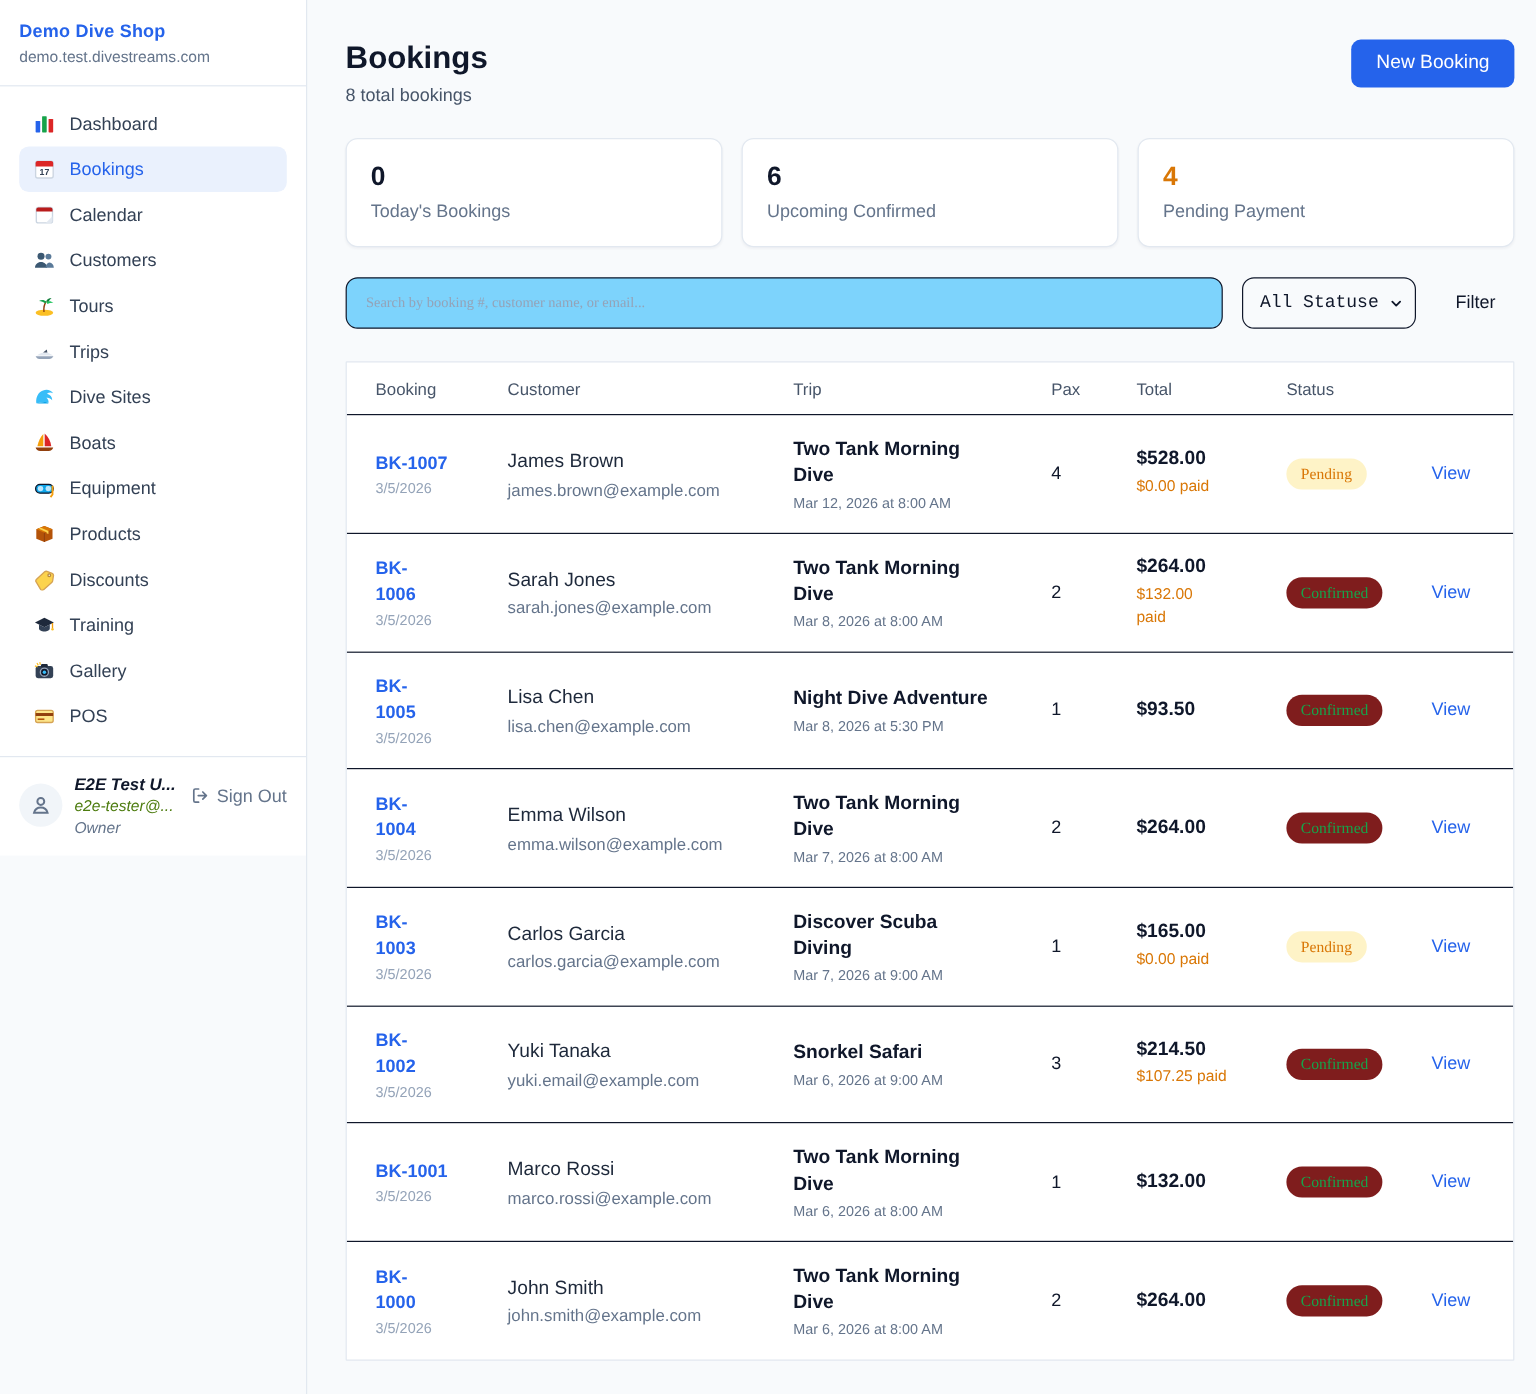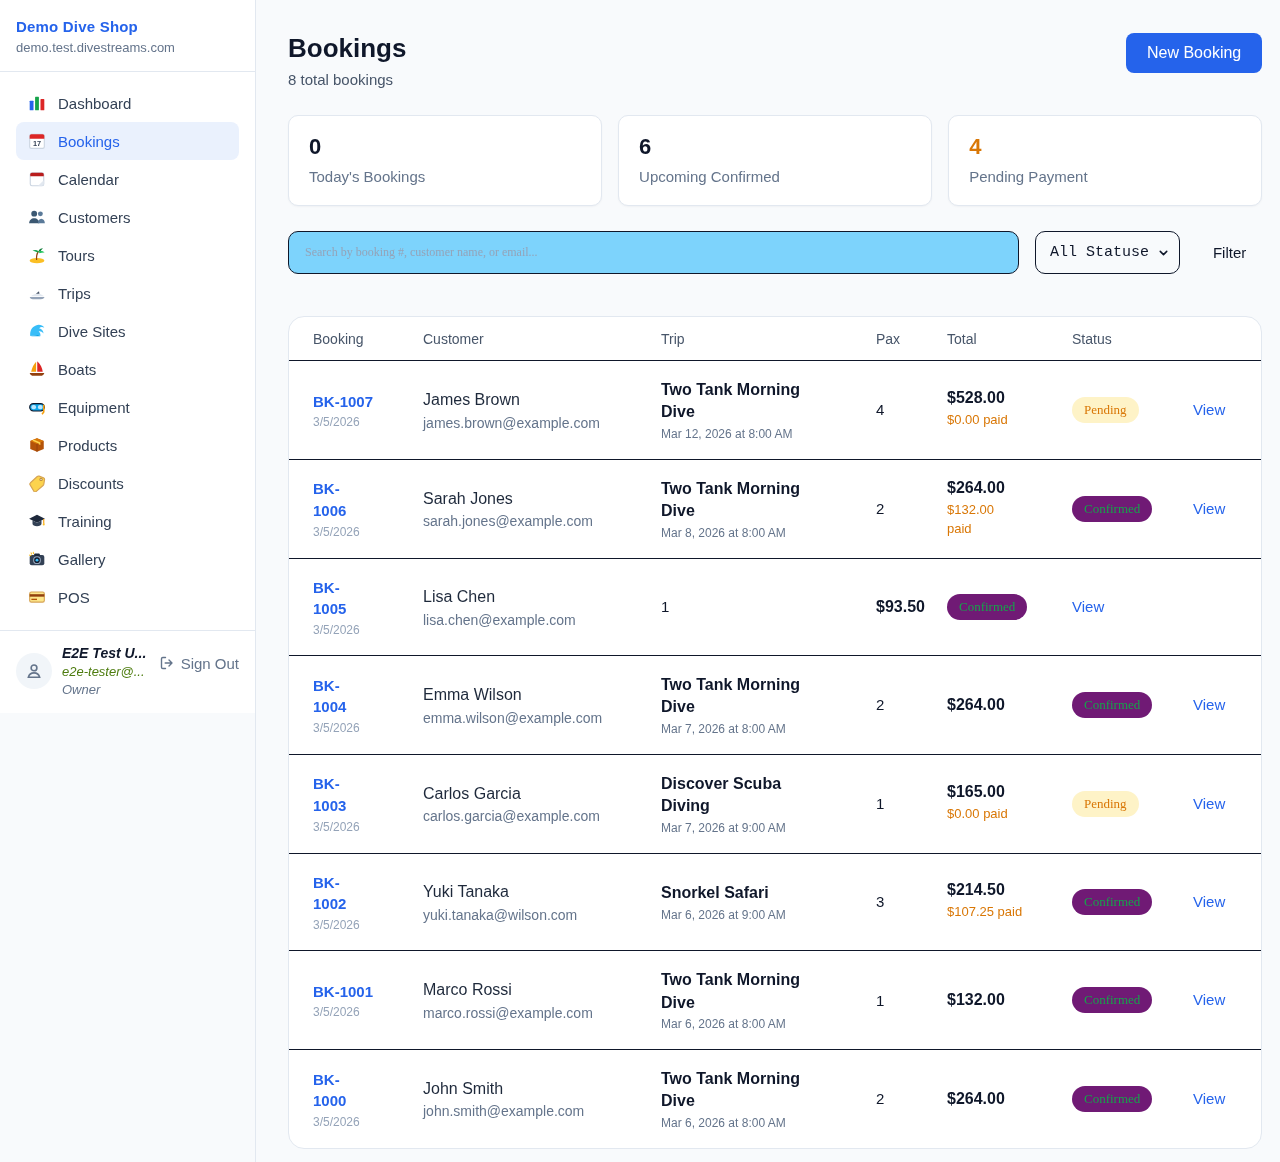--- a/index.html
+++ b/index.html
@@ -54,41 +54,41 @@
   .search-input::placeholder { color:#94a3b8; }
   .select-wrap { position:relative; margin-left:16px; }
   .status-select { appearance:none; -webkit-appearance:none; height:43px; width:145px;
     border:1px solid #0f172a; border-radius:10px; padding:0 30px 0 14px; font-size:15px;
     font-family:Liberation Mono, monospace; color:#0f172a; background:#f8fafc; cursor:pointer; }
   .select-chevron { position:absolute; right:10px; top:50%; transform:translateY(-50%); pointer-events:none; }
   .select-chevron svg { width:13px; height:13px; display:block; }
   .filter-label { margin-left:33px; margin-right:16px; font-size:15px; color:#0f172a; cursor:pointer; }
 
   
-  .table-card { margin-top:42px; background:#fff; border:1px solid #e2e8f0; border-radius:16px; overflow:hidden; }
+  .table-card { margin-top:27px; background:#fff; border:1px solid #e2e8f0; border-radius:1px; overflow:hidden; }
   .tgrid { display:grid; grid-template-columns:110px 238px 215px 71px 125px 121px 1fr; column-gap:0; padding:0 24px; }
   .thead { padding-top:14px; padding-bottom:13px; border-bottom:1px solid #0f172a; }
   .th { font-size:14px; color:#475569; font-weight:500; }
   .trow { padding-top:18px; padding-bottom:18px; border-bottom:1px solid #0f172a; align-items:center; }
   .trow:last-child { border-bottom:none; }
   .cell { padding-right:12px; }
   .booking-id { color:#2563eb; font-weight:600; font-size:15px; line-height:1.45; cursor:pointer; text-decoration:none; display:inline-block; }
   .booking-date { font-size:12px; color:#94a3b8; margin-top:3px; }
   .cust-name { font-size:16px; color:#1e293b; line-height:1.4; }
   .cust-email { font-size:14px; color:#64748b; margin-top:3px; }
   .trip-name { font-size:16px; font-weight:600; color:#0f172a; line-height:1.4; }
   .trip-name.wrap { max-width:140px; }
   .trip-name.nowrap { white-space:nowrap; }
   .trip-date { font-size:12px; color:#64748b; margin-top:3px; }
   .pax { font-size:15px; color:#0f172a; }
   .total-amount { font-size:16px; font-weight:bold; color:#0f172a; }
   .total-paid { font-size:13px; color:#d97706; margin-top:4px; line-height:1.45; }
   .badge { display:inline-block; padding:5px 12px; border-radius:999px; font-size:13px; font-weight:400;font-family:Liberation Serif, serif; }
   .badge.pending { background:#fef3c7; color:#d97706; }
-  .badge.confirmed { background:#701a75; color:#16a34a; }
+  .badge.confirmed { background:#7f1d1d; color:#16a34a; }
   .view-link { color:#2563eb; font-size:15px; font-weight:500; text-decoration:none; cursor:pointer; }
 </style>
 </head>
 <body>
 
 <div class="app">
 
   <aside class="sidebar">
     <div class="sidebar-card">
       <div class="brand">
@@ -368,20 +368,24 @@
   </div>
           <div class="tgrid trow">
     <div class="cell">
       <a class="booking-id">BK-<br>1005</a>
       <div class="booking-date">3/5/2026</div>
     </div>
     <div class="cell">
       <div class="cust-name">Lisa Chen</div>
       <div class="cust-email">lisa.chen@example.com</div>
     </div>
+    <div class="cell">
+      <div class="trip-name nowrap">Night Dive Adventure</div>
+      <div class="trip-date">Mar 8, 2026 at 5:30 PM</div>
+    </div>
     <div class="cell pax">1</div>
     <div class="cell">
       <div class="total-amount">$93.50</div>
 
     </div>
     <div class="cell">
       <span class="badge confirmed">Confirmed</span>
     </div>
     <div class="cell">
       <a class="view-link">View</a>
@@ -437,21 +441,21 @@
       <a class="view-link">View</a>
     </div>
   </div>
           <div class="tgrid trow">
     <div class="cell">
       <a class="booking-id">BK-<br>1002</a>
       <div class="booking-date">3/5/2026</div>
     </div>
     <div class="cell">
       <div class="cust-name">Yuki Tanaka</div>
-      <div class="cust-email">yuki.tanaka@wilson.com</div>
+      <div class="cust-email">yuki.email@example.com</div>
     </div>
     <div class="cell">
       <div class="trip-name nowrap">Snorkel Safari</div>
       <div class="trip-date">Mar 6, 2026 at 9:00 AM</div>
     </div>
     <div class="cell pax">3</div>
     <div class="cell">
       <div class="total-amount">$214.50</div>
       <div class="total-paid">$107.25 paid</div>
     </div>

